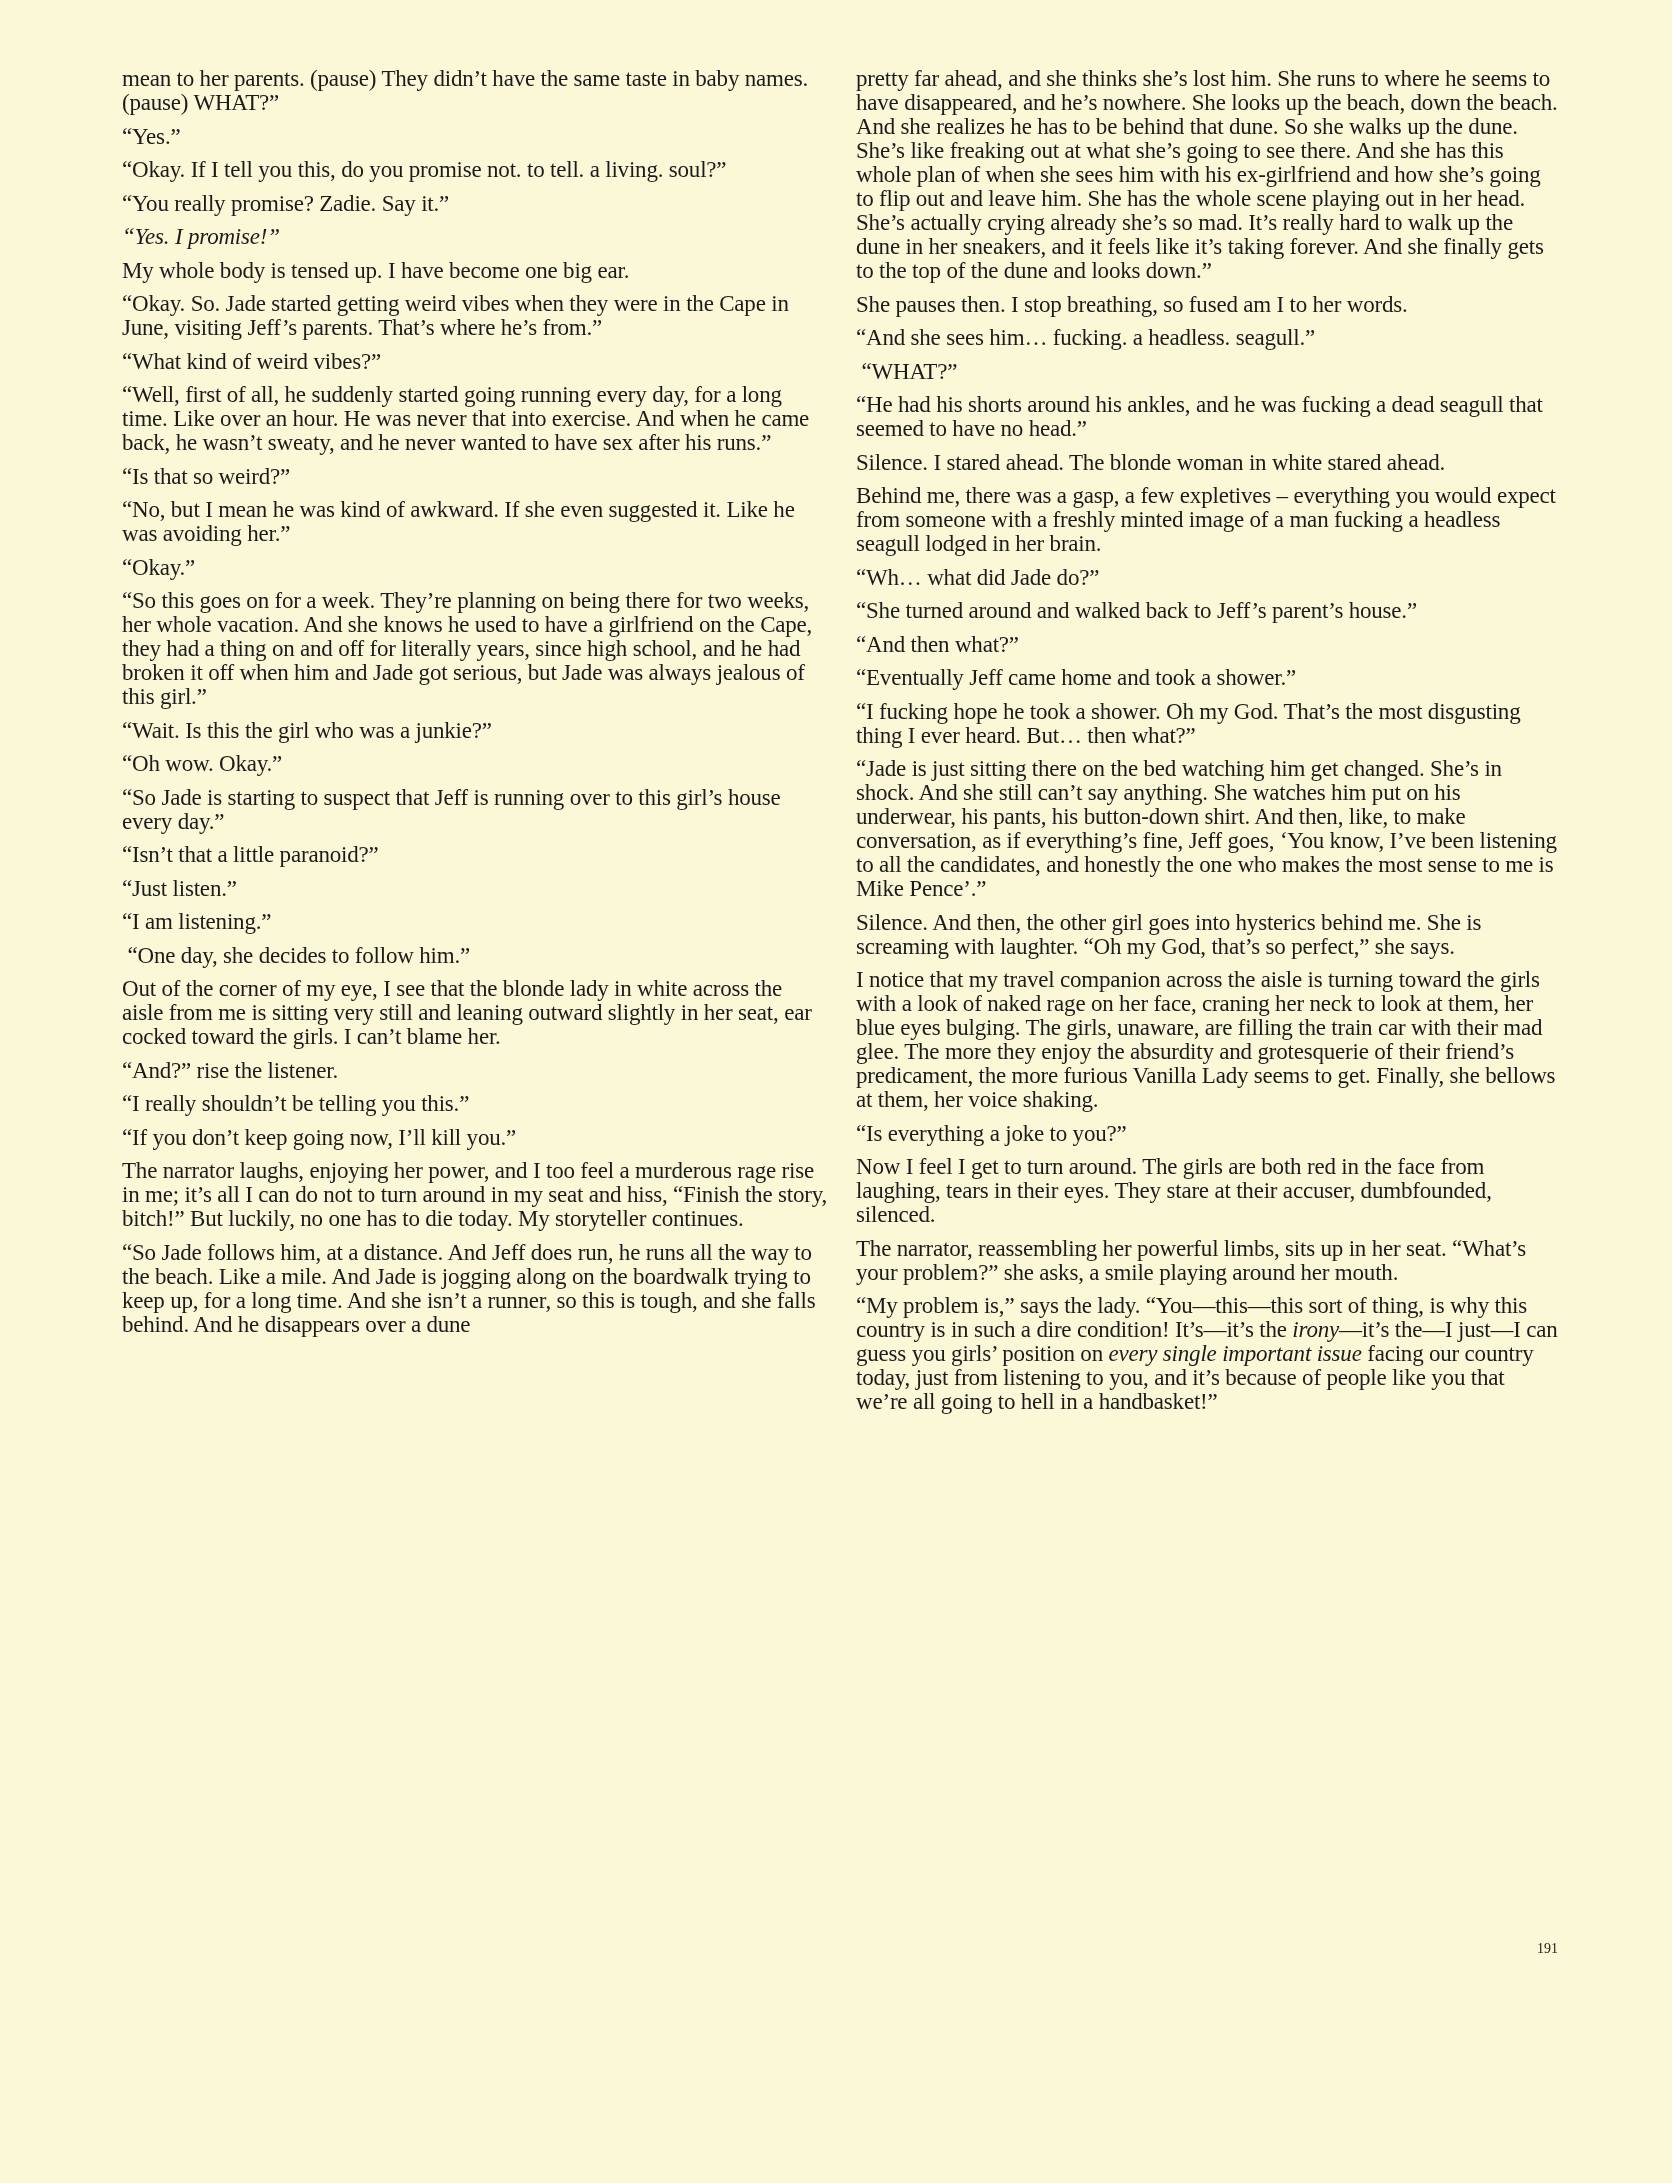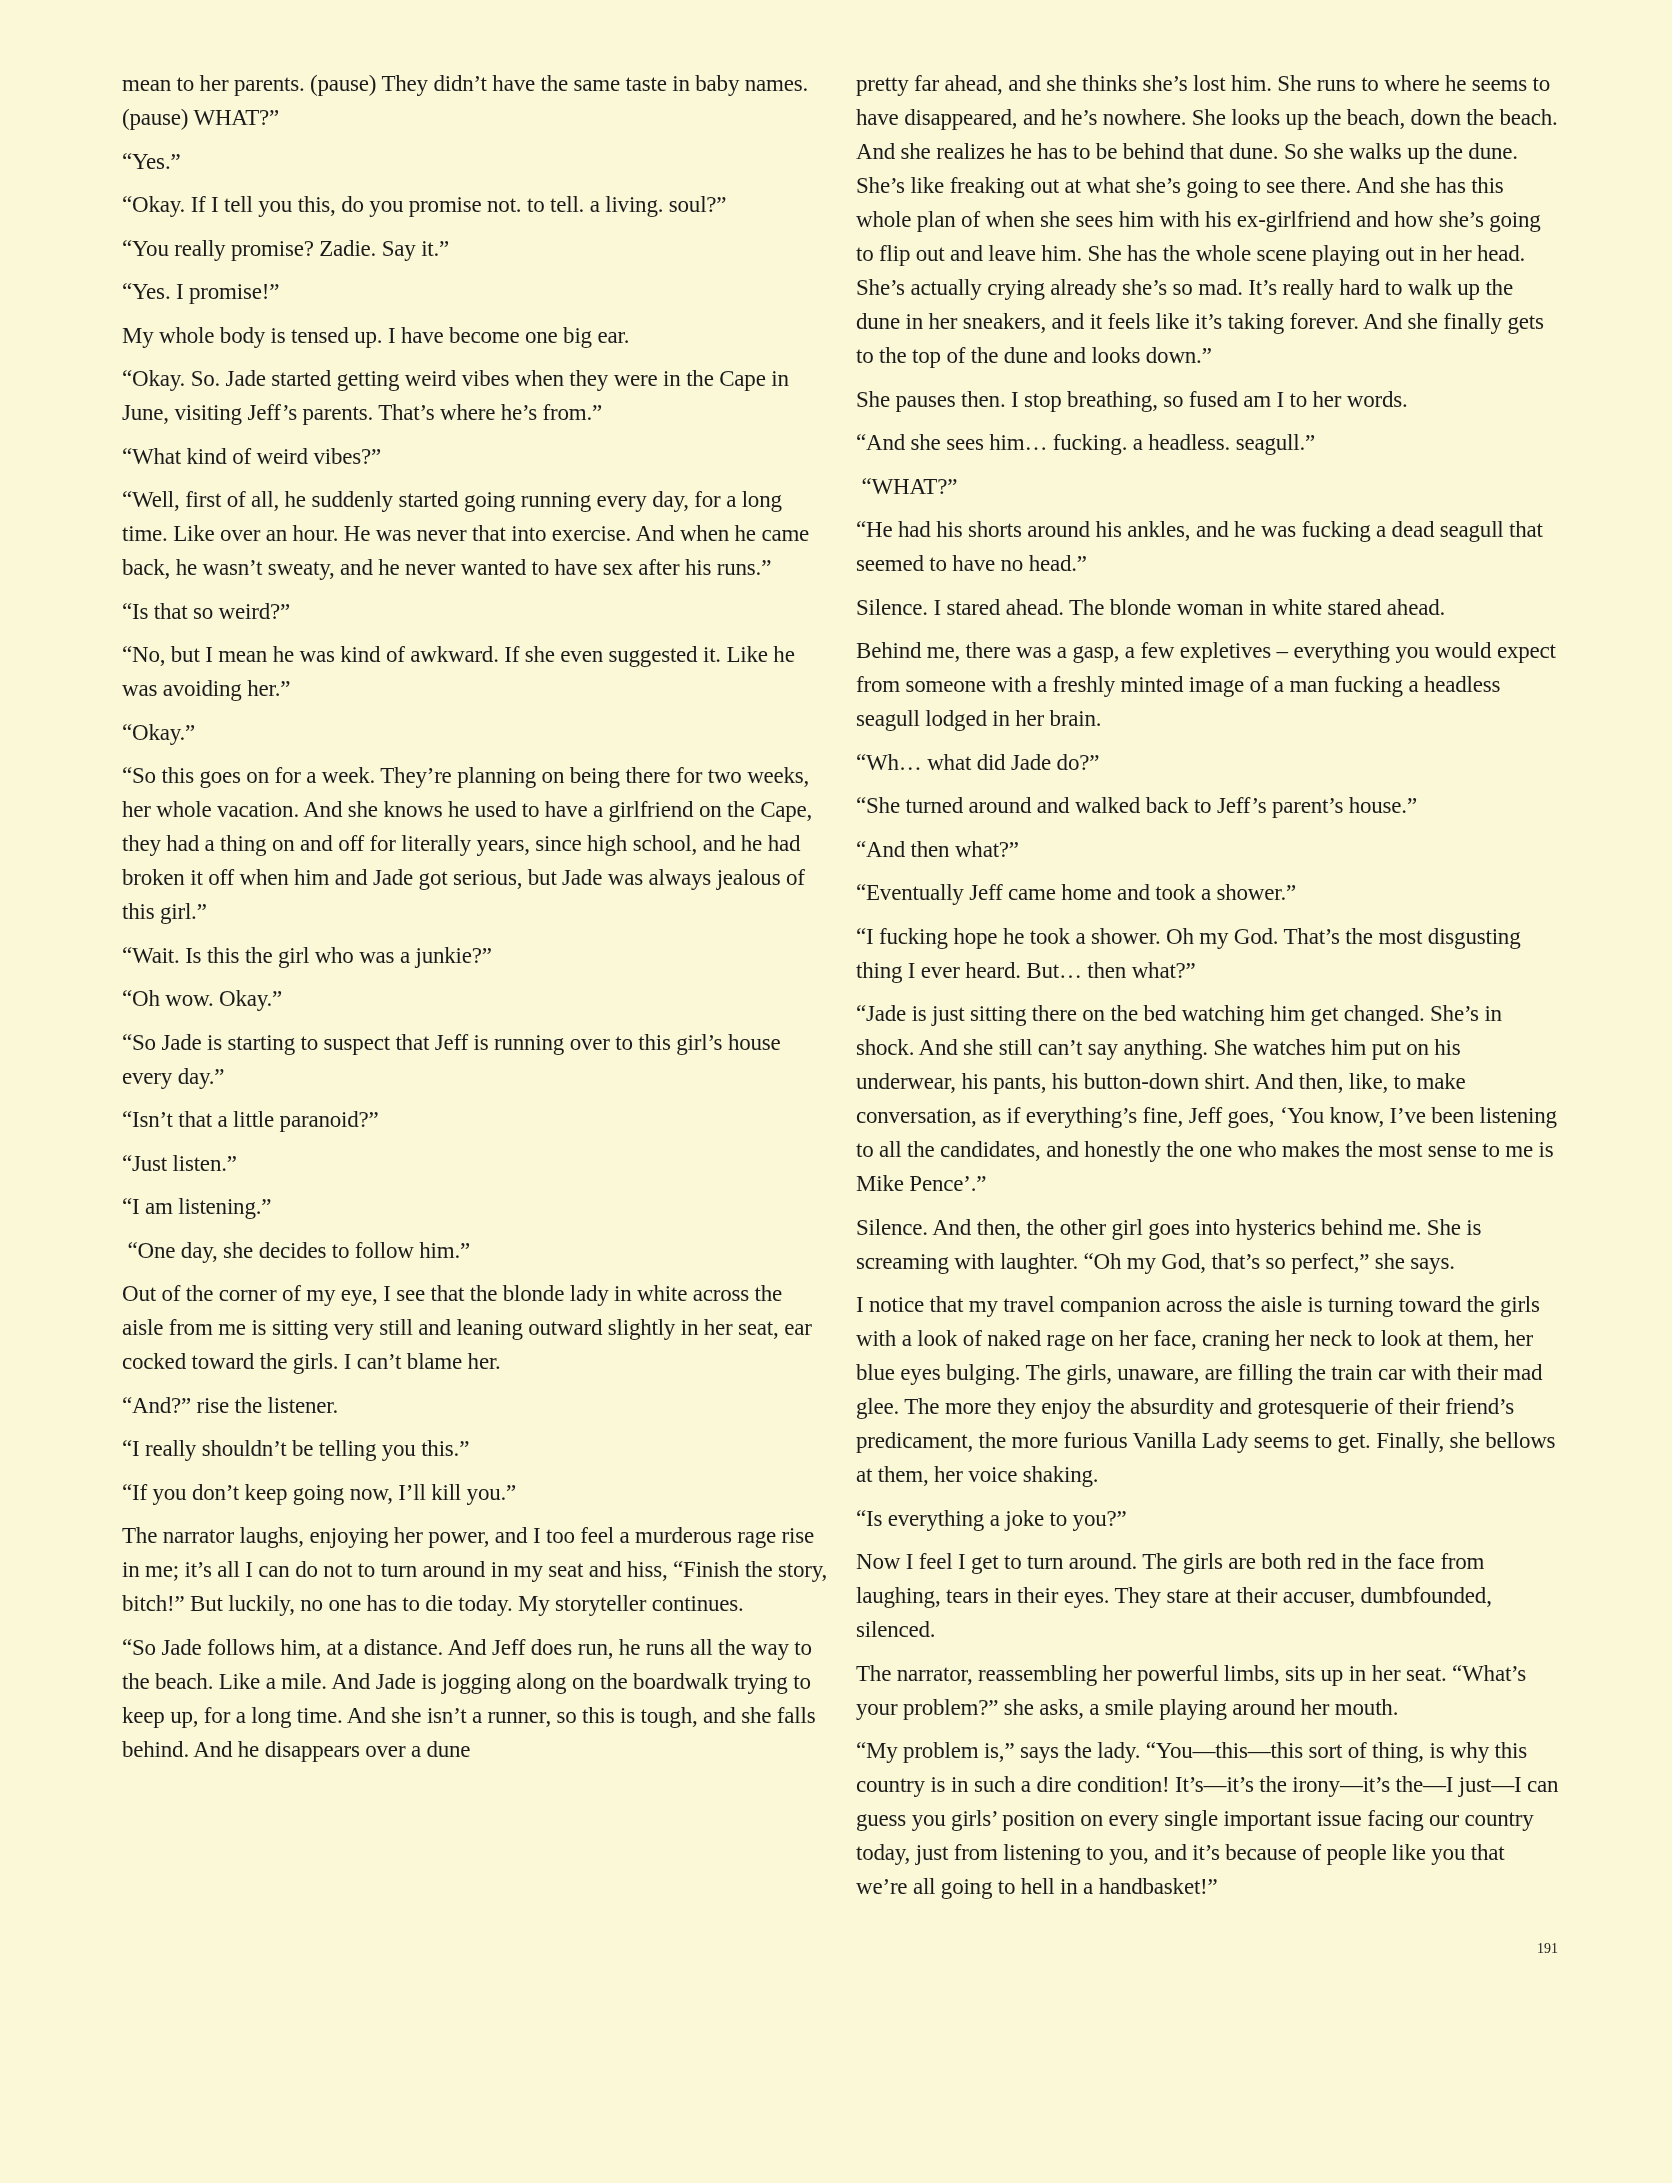--- a/index.html
+++ b/index.html
@@ -18,26 +18,26 @@
   .col {
     position: absolute;
     top: 67px;
     width: 706px;
   }
   .col-left  { left: 122px; }
   .col-right { left: 856px; width: 703px; }
   .para {
     margin: 0 0 9.5px 0;
     font-size: 23px;
-    line-height: 34px;
+    line-height: 24px;
     letter-spacing: -0.2px;
     text-align: left;
     white-space: pre-wrap;
   }
-  .it { }
+  .it { font-style: italic; }
   .page-number {
     position: absolute;
     top: 1941px;
     left: 1471px;
     width: 87px;
     text-align: right;
     font-size: 14px;
     letter-spacing: 0;
   }
 </style>

